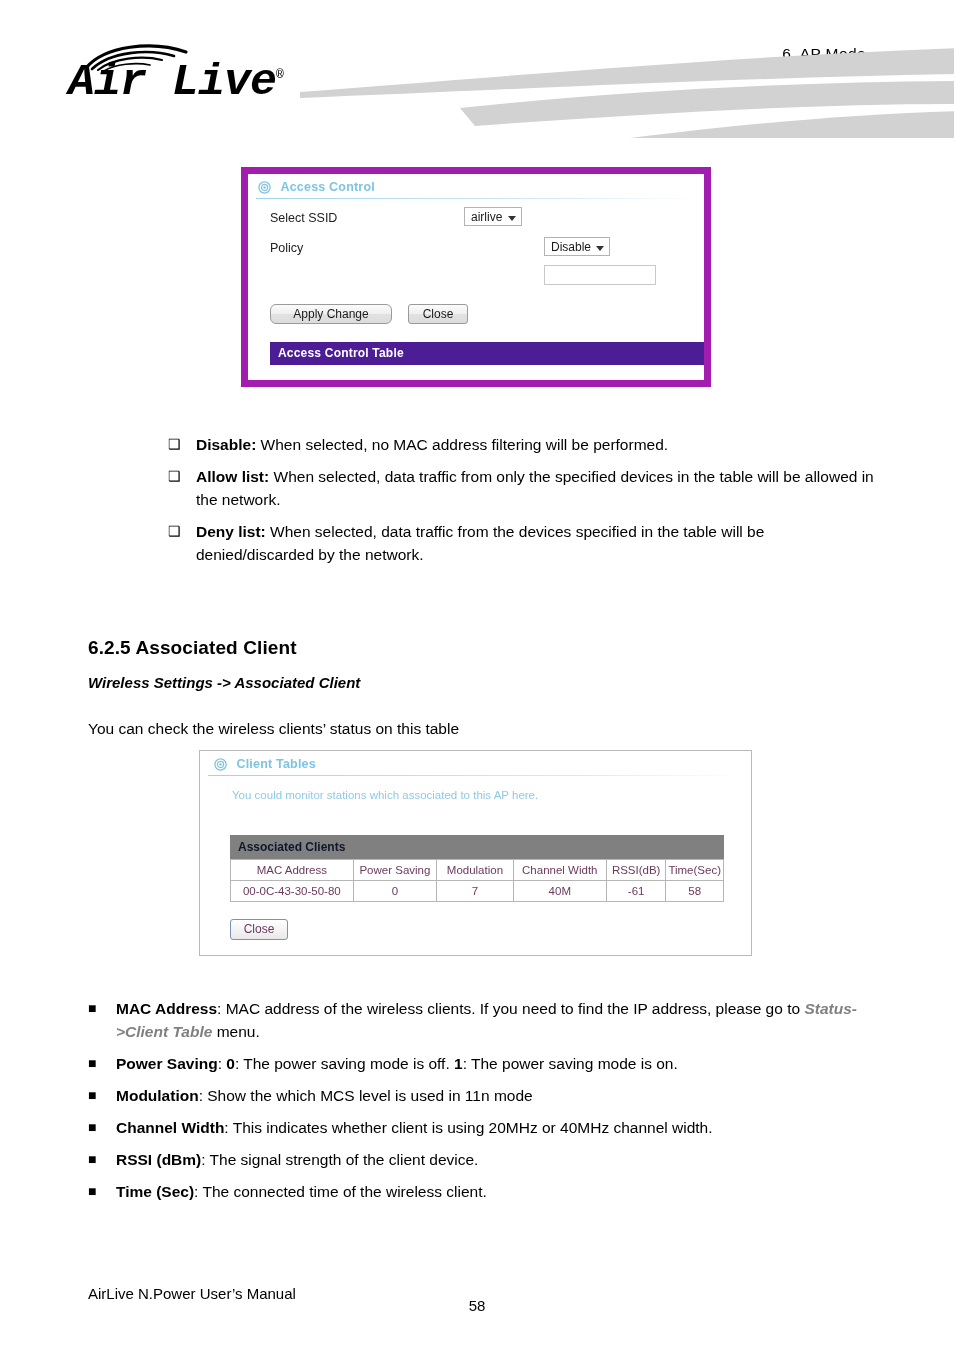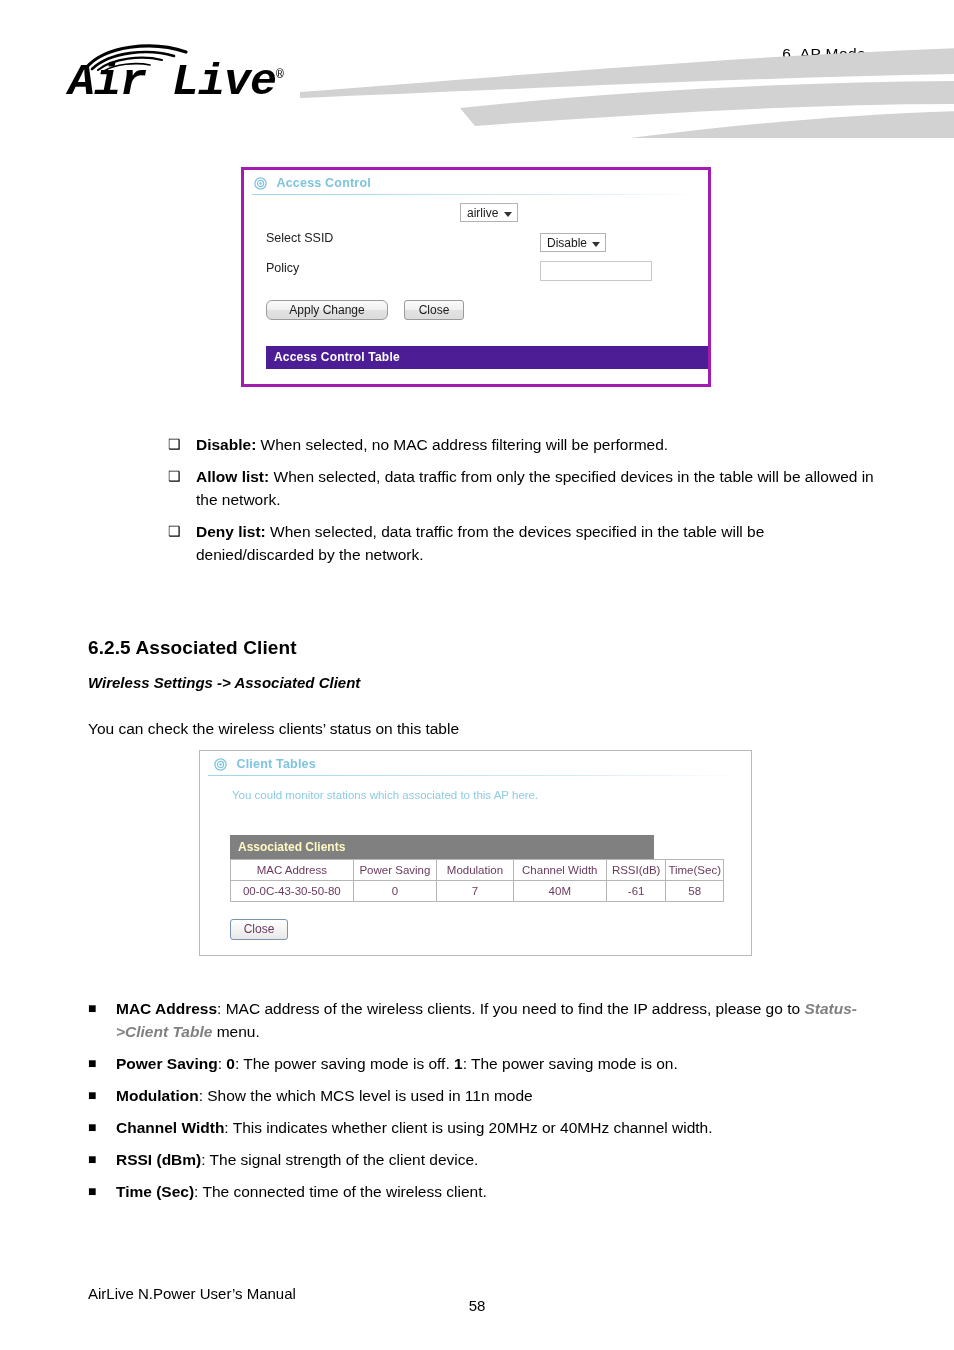--- a/index.html
+++ b/index.html
@@ -72,21 +72,21 @@
   }
 
   
   .screenshot-ac {
     position: absolute;
     left: 241px;
     top: 167px;
     width: 470px;
     height: 220px;
     background: #ffffff;
-    border: 3px solid #a21caf;
+    border: 7px solid #a21caf;
     box-sizing: border-box;
   }
   .panel-title-bar {
     position: relative;
     height: 26px;
     padding: 4px 0 0 10px;
     box-sizing: border-box;
   }
   .panel-title-bar::after {
     content: "";
@@ -114,21 +114,20 @@
   .ac-form {
     padding: 12px 0 0 22px;
     position: relative;
     height: 130px;
     box-sizing: border-box;
   }
   .form-row {
     position: absolute;
     font-size: 12.5px;
     color: #222;
-    margin-top: 24px;
   }
   .lbl-ssid   { left: 22px; top: 11px; }
   .lbl-policy { left: 22px; top: 41px; }
   .lbl-mac    { left: 22px; top: 67px; width: 258px; line-height: 16px; }
 
   .sel {
     position: absolute;
     border: 1px solid #b3b3b3;
     background: #ffffff;
     font-size: 12px;
@@ -267,24 +266,24 @@
     left: 32px;
     top: 38px;
     font-size: 11.5px;
     color: #8ecbe4;
     white-space: nowrap;
   }
   .assoc-bar {
     position: absolute;
     left: 30px;
     top: 84px;
-    width: 424px;
+    width: 494px;
     height: 24px;
     background: #808080;
-    color: #fef9c3;
+    color: #0f172a;
     font-size: 12px;
     font-weight: bold;
     line-height: 24px;
     padding-left: 8px;
     box-sizing: border-box;
   }
   table.clients {
     position: absolute;
     left: 30px;
     top: 108px;

